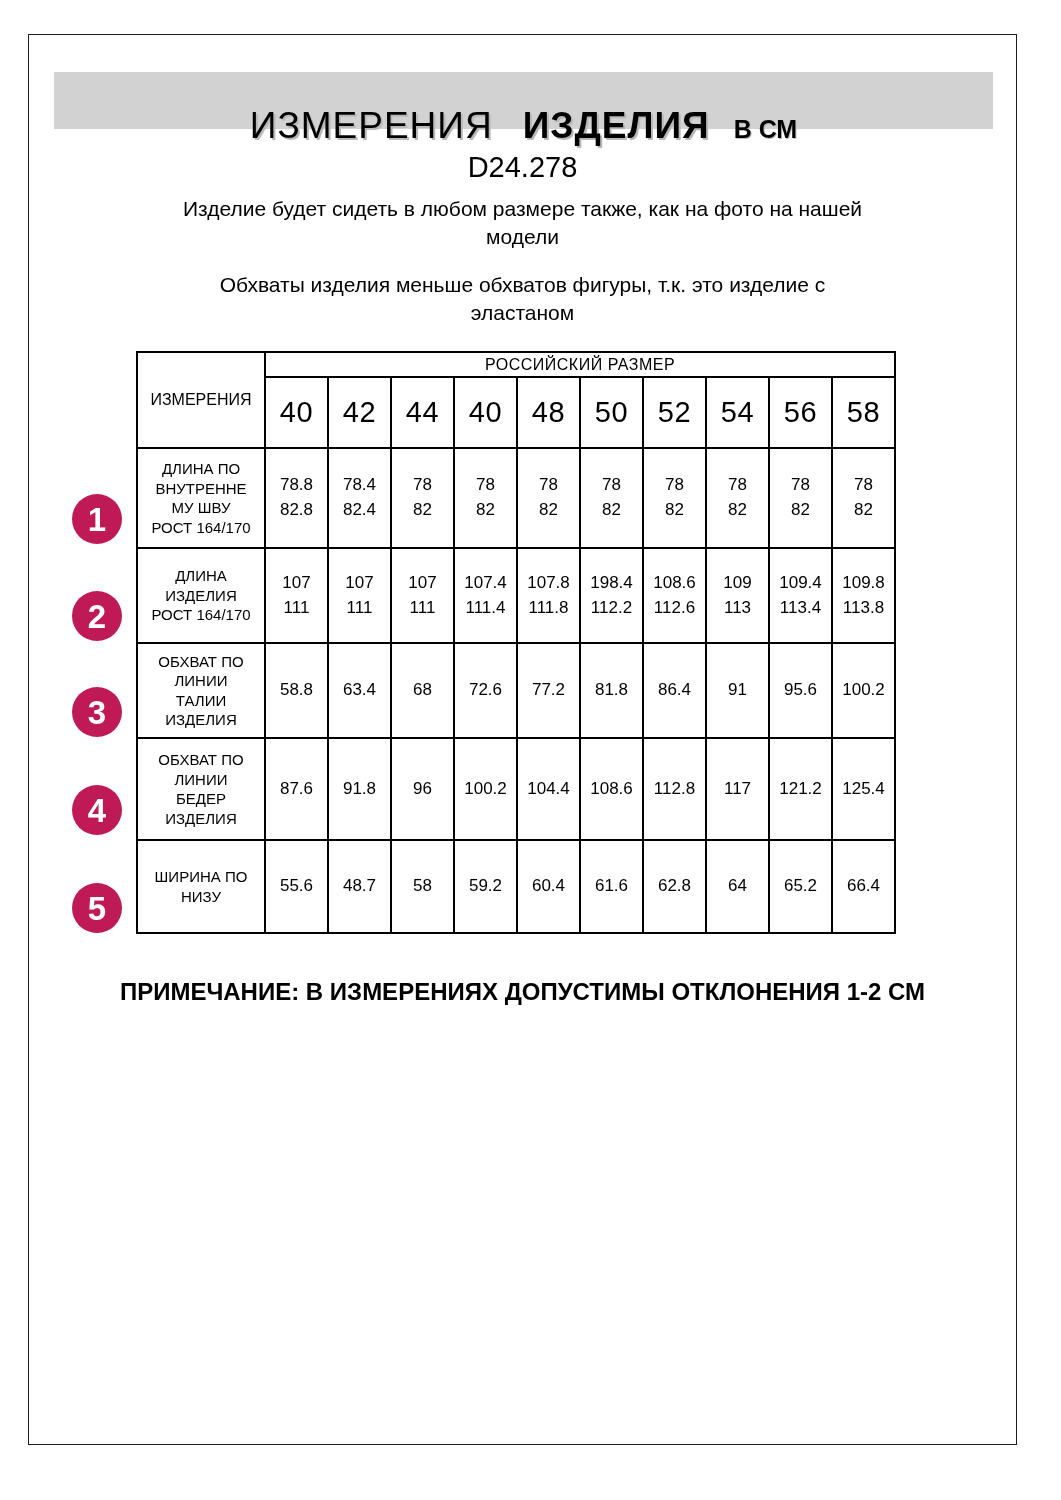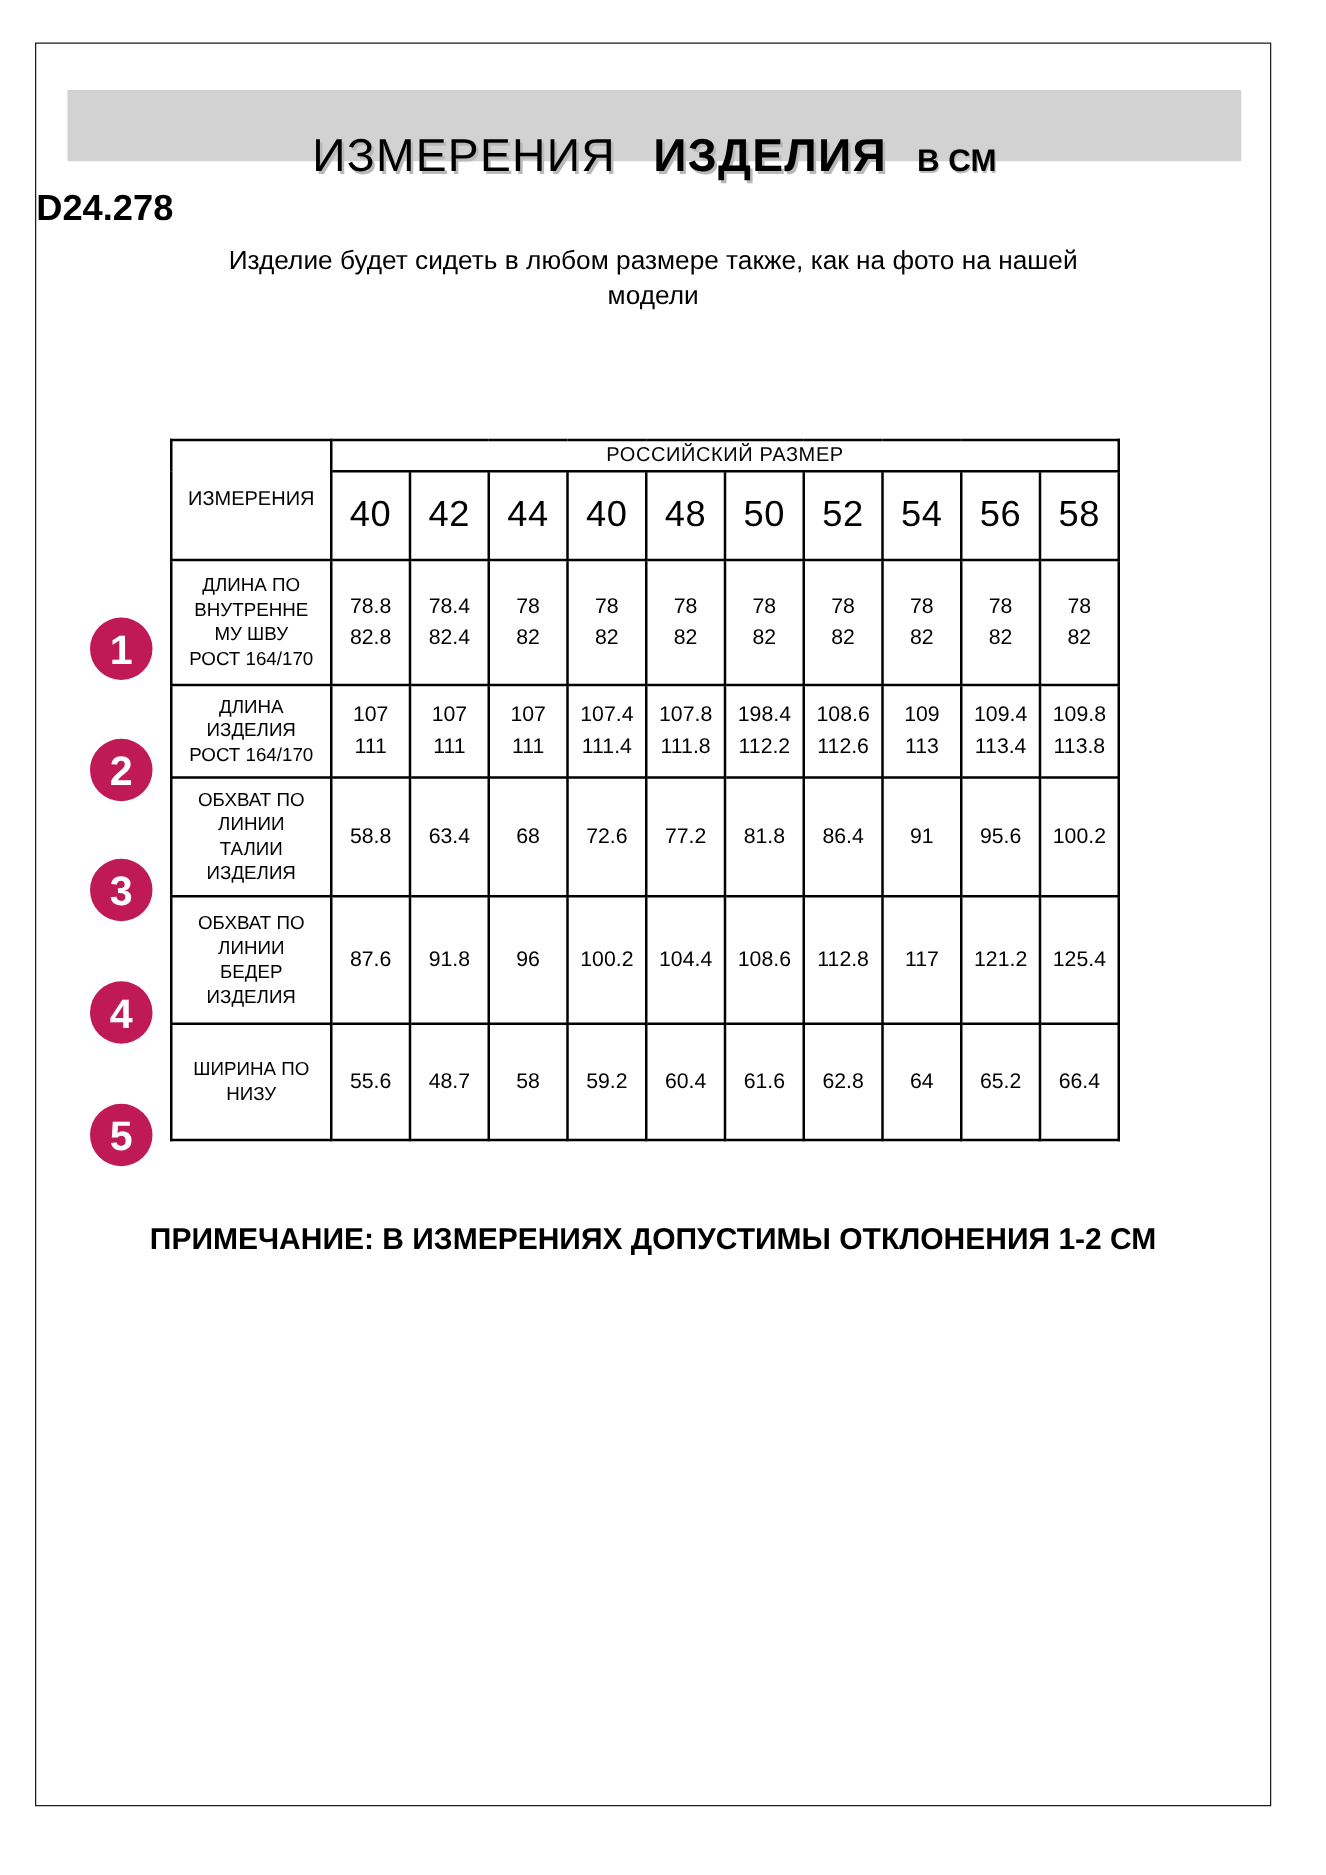--- a/index.html
+++ b/index.html
@@ -32,21 +32,21 @@
     margin-left:30px;
     text-shadow:2px 2px 0 #b9b9b9;
   }
   .title-suffix{
     font-size:25px;font-weight:700;margin-left:24px;
     text-shadow:1px 1px 0 #bdbdbd;
     margin-top:37px;
   }
   .article{
     position:absolute;top:116px;left:0;width:100%;
-    font-size:29px;font-weight:700;
+    text-align:center;font-size:29px;font-weight:400;
   }
   .para{
     position:absolute;left:0;width:100%;
     text-align:center;font-size:21px;line-height:1.32;
     white-space:pre-line;
   }
   .para1{top:160px;}
   .para2{top:236px;}
   .table-wrap{
     position:absolute;left:107px;top:316px;
@@ -59,21 +59,21 @@
     padding:0 2px;
     text-align:center;vertical-align:middle;
     font-weight:400;
     overflow:hidden;
   }
   .col-label{width:128px;}
   .col-size{width:63px;}
   tr.hdr-group{height:25px;}
   tr.hdr-sizes{height:71px;}
   tr.row-1{height:100px;}
-  tr.row-2{height:74px;}
+  tr.row-2{height:95px;}
   tr.row-3{height:95px;}
   tr.row-4{height:102px;}
   tr.row-5{height:93px;}
   th.corner{font-size:16px;font-weight:400;}
   th.group{font-size:16px;font-weight:400;letter-spacing:0.5px;}
   th.size{font-size:29px;font-weight:700;letter-spacing:0.5px;}
   th.rowlabel{
     font-size:15px;font-weight:400;line-height:1.3;
     white-space:pre-line;
   }
@@ -105,20 +105,22 @@
   <div class="banner">
     <span class="title-word1">ИЗМЕРЕНИЯ</span>
     <span class="title-word2">ИЗДЕЛИЯ</span>
     <span class="title-suffix">В СМ</span>
   </div>
 
   <div class="article">D24.278</div>
 
   <div class="para para1">Изделие будет сидеть в любом размере также, как на фото на нашей
 модели</div>
+  <div class="para para2">Обхваты изделия меньше обхватов фигуры, т.к. это изделие с
+эластаном</div>
 
   <div class="table-wrap">
 
     <div class="badge badge-1">1</div>
     <div class="badge badge-2">2</div>
     <div class="badge badge-3">3</div>
     <div class="badge badge-4">4</div>
     <div class="badge badge-5">5</div>
 
     <table class="meas">

